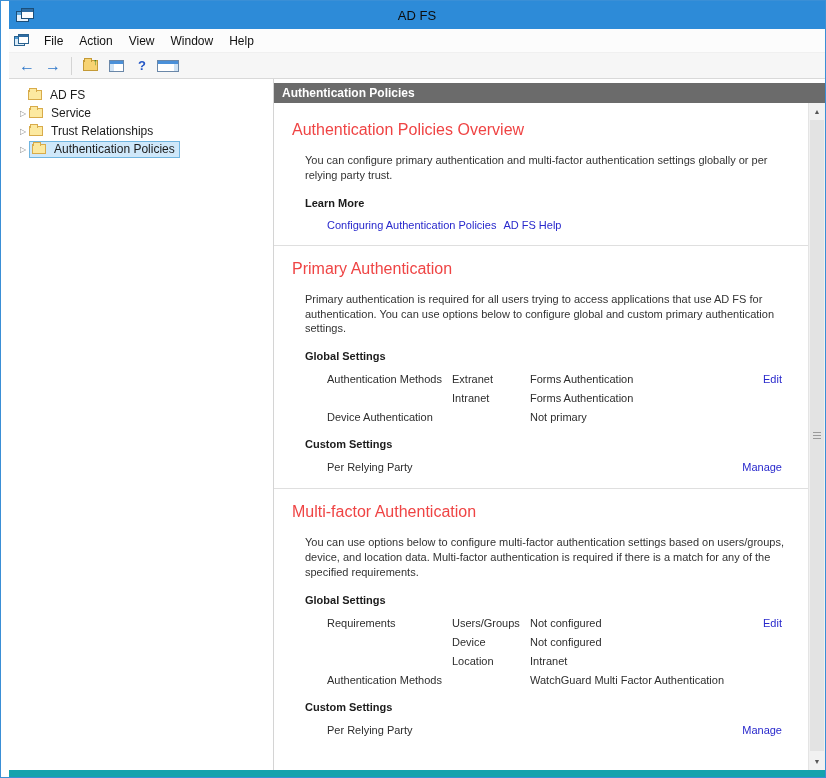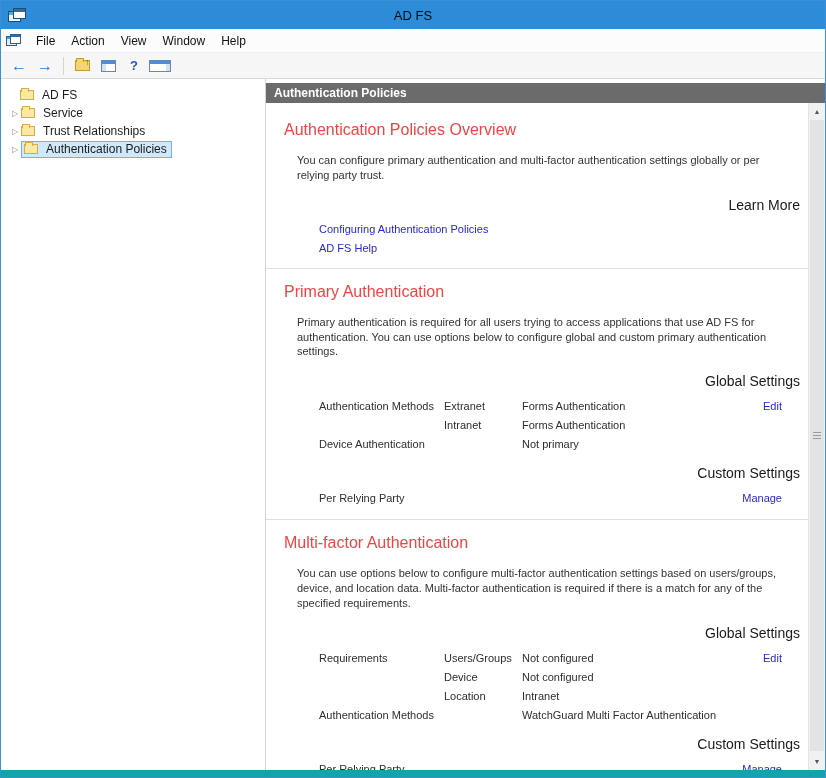--- a/index.html
+++ b/index.html
@@ -6,21 +6,21 @@
   html,body { margin:0; padding:0; }
   body {
     width:826px; height:778px;
     font-family:"Liberation Sans", sans-serif;
     font-size:12px; color:#1b1b1b; background:#fff;
   }
   .window {
     width:826px; height:778px;
     border:1px solid #3a8fd6;
     display:flex; flex-direction:column;
-    background:#fff; overflow:hidden;
+    background:#fff; overflow:hidden;padding-left:8px;
   }
   
   .titlebar {
     height:28px; flex:0 0 28px;
     background:#2d8bd8;
     position:relative;
     display:flex; align-items:center;
   }
   .title-icon { width:18px; height:15px; margin-left:7px; position:relative; }
   .title-icon .w1 {
@@ -114,23 +114,23 @@
     display:flex; align-items:center; padding-left:8px;
   }
   .content-row { flex:1 1 auto; display:flex; min-height:0; }
   .content {
     flex:1 1 auto; min-width:0; overflow:hidden;
     padding:12px 8px 0 16px;
     font-size:11px; color:#2e2e2e;
   }
   .section-title { font-size:16px; font-weight:400; color:#ef4444; margin:6px 0 14px 2px; }
   .para { margin:0 8px 12px 15px; max-width:508px; line-height:1.35; color:#333; }
-  .subhead { font-weight:normal; font-size:14px; color:#1b1b1b; margin:14px 0 10px 15px;text-align:right; }
+  .subhead { font-weight:bold; font-size:11px; color:#1b1b1b; margin:14px 0 10px 15px; }
   .link { color:#2828cc; cursor:pointer; }
-  .learn-links { margin-left:37px; display:flex; flex-direction:column; gap:7px; margin-bottom:14px; }
+  .learn-links { margin-left:37px; display:flex; gap:7px; margin-bottom:14px; }
   .divider { border-top:1px solid #dfdfdf; margin:14px -8px 14px -16px; }
   .grid-rows {
     margin-left:37px; display:grid;
     grid-template-columns:125px 78px 1fr auto;
     row-gap:5px; line-height:14px; margin-bottom:8px;
     padding-right:18px;
   }
   .g-action { }
   
   .scrollbar {

